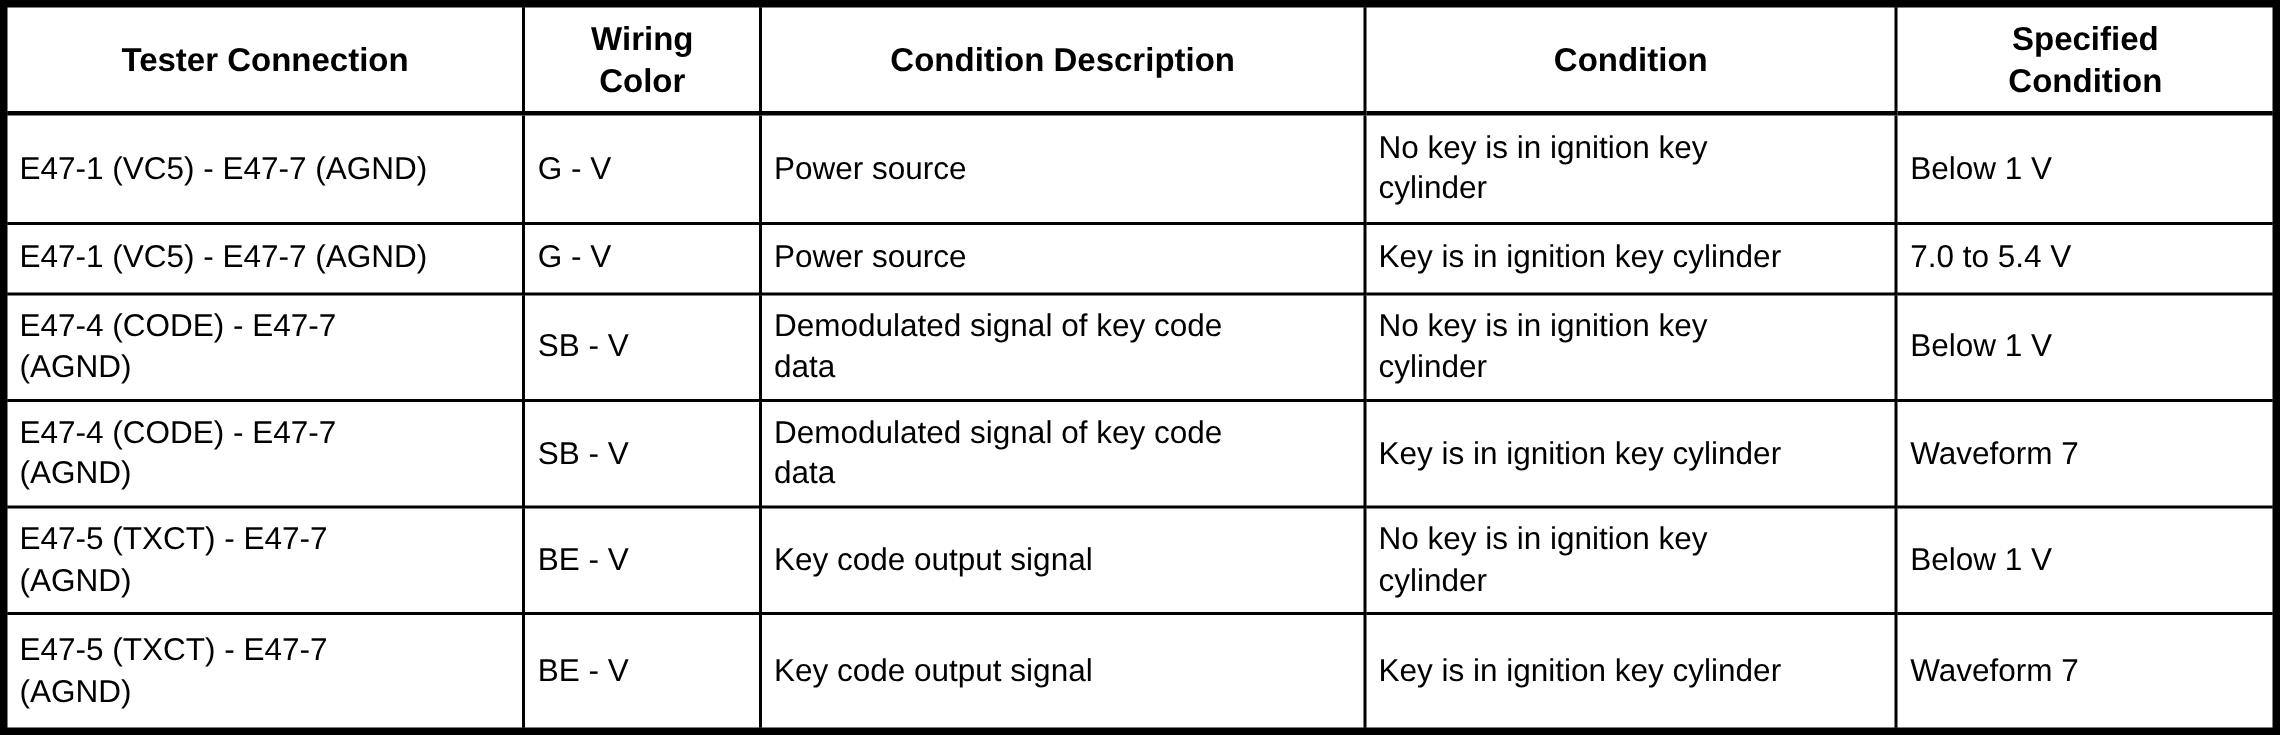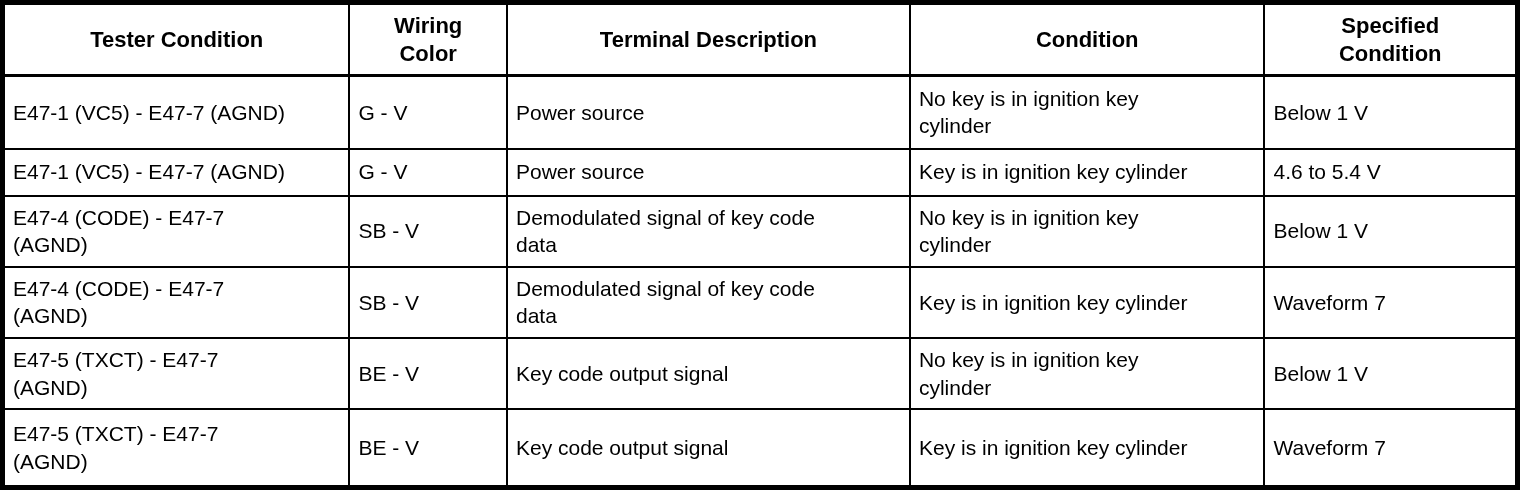--- a/index.html
+++ b/index.html
@@ -65,45 +65,45 @@
 <table class="spec-table">
   <colgroup>
     <col class="c1">
     <col class="c2">
     <col class="c3">
     <col class="c4">
     <col class="c5">
   </colgroup>
   <thead>
     <tr>
-      <th>Tester Condition</th>
+      <th>Tester Connection</th>
       <th>Wiring
 Color</th>
-      <th>Terminal Description</th>
+      <th>Condition Description</th>
       <th>Condition</th>
       <th>Specified
 Condition</th>
     </tr>
   </thead>
   <tbody id="table-body">
   <tr>
     <td>E47-1 (VC5) - E47-7 (AGND)</td>
     <td>G - V</td>
     <td>Power source</td>
     <td>No key is in ignition key
 cylinder</td>
     <td>Below 1 V</td>
   </tr>
 
   <tr>
     <td>E47-1 (VC5) - E47-7 (AGND)</td>
     <td>G - V</td>
     <td>Power source</td>
     <td>Key is in ignition key cylinder</td>
-    <td>4.6 to 5.4 V</td>
+    <td>7.0 to 5.4 V</td>
   </tr>
 
   <tr>
     <td>E47-4 (CODE) - E47-7
 (AGND)</td>
     <td>SB - V</td>
     <td>Demodulated signal of key code
 data</td>
     <td>No key is in ignition key
 cylinder</td>

